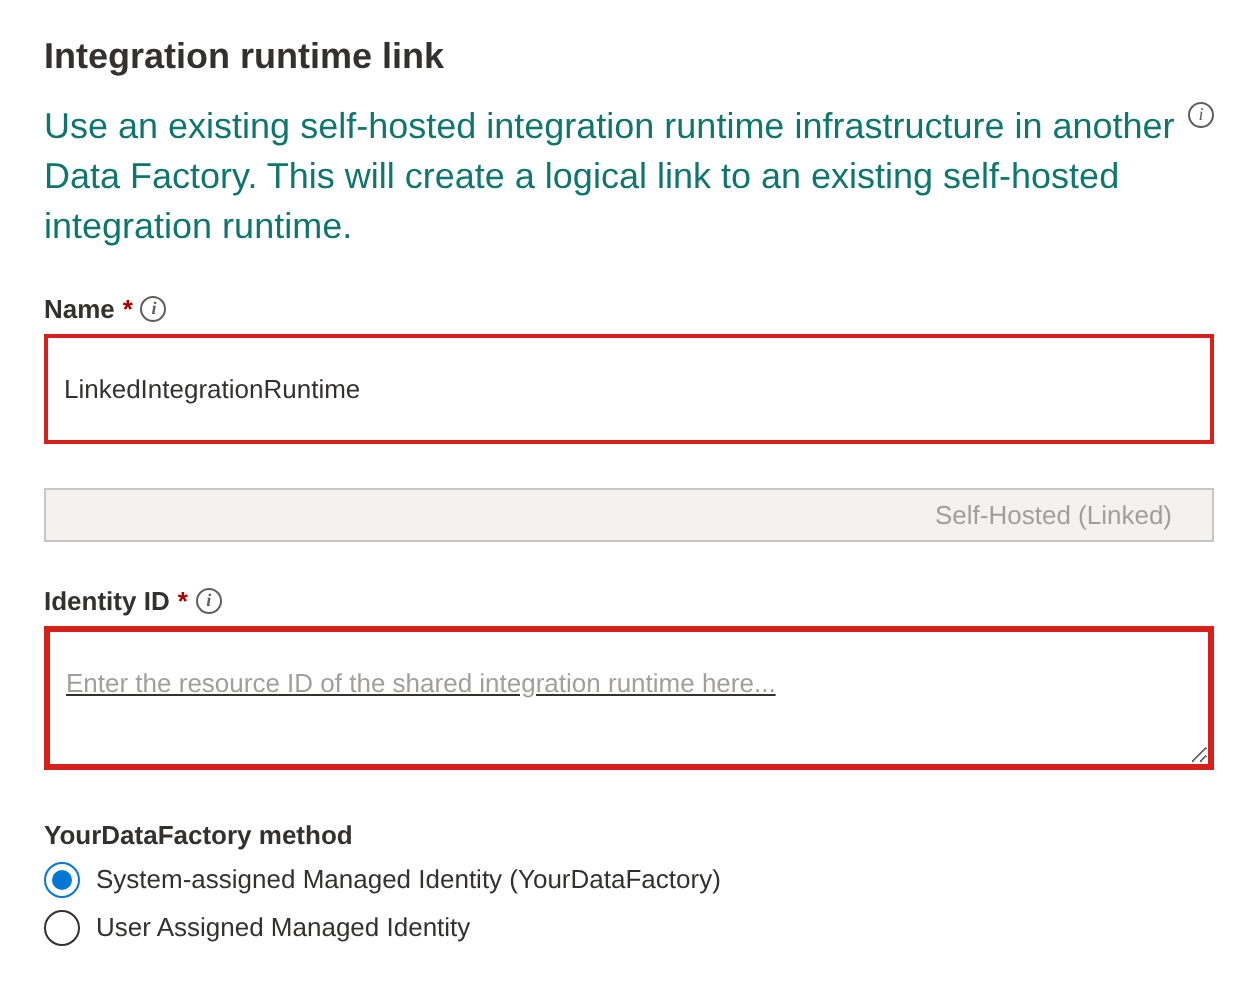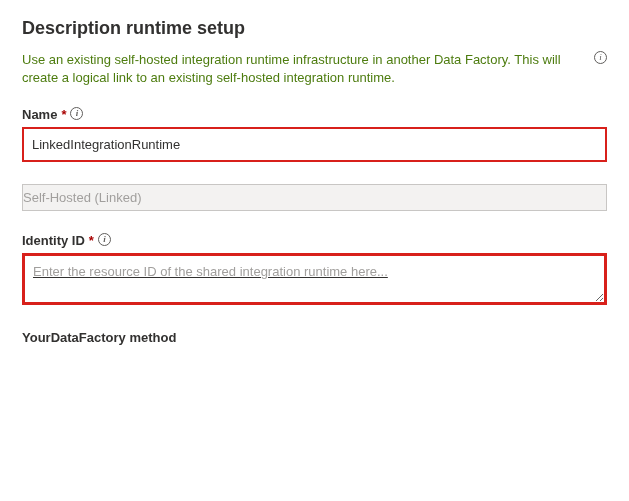--- a/index.html
+++ b/index.html
@@ -12,67 +12,68 @@
       background: #fff;
     }
     h1 {
       font-size: 18px;
       font-weight: 600;
       margin-bottom: 12px;
       color: #323130;
     }
     .subtitle-row { display: flex; align-items: flex-start; gap: 6px; }
     .subtitle {
-      color: #4d7c0f;
-      font-size: 13px;
+      color: #0f766e;
+      font-size: 18px;
       line-height: 1.4;
       margin-bottom: 20px;
       flex: 1;
     }
     .label {
       font-weight: 600;
       font-size: 13px;
       margin-bottom: 5px;
       display: flex;
-      align-items: flex-start;
+      align-items: center;
       gap: 4px;
     }
     .req { color: #a80000; }
     .info-icon {
       display: inline-flex;
       width: 13px; height: 13px;
       border: 1px solid #605e5c;
       border-radius: 50%;
       font-size: 9px;
       align-items: center;
       justify-content: center;
       color: #605e5c;
       font-style: italic;
       font-family: Georgia, serif;
       line-height: 1;
     }
     .field { margin-bottom: 22px; }
     input[type=text], textarea {
       width: 100%;
-      padding: 8px 8px;
+      padding: 18px 8px;
       font-family: inherit;
       font-size: 13px;
       border: 1px solid #605e5c;
       background: #fff;
       color: #323130;
       outline: none;
     }
     textarea { resize: both; min-height: 48px; }
     input::placeholder, textarea::placeholder { color: #a19f9d; }
     .input-disabled {
       background: #f3f2f1;
       color: #a19f9d;
       border: 1px solid #c8c6c4;
-      padding: 5px 0;
+      padding: 5px 20px;
       font-size: 13px;
+      text-align: right;
     }
     .highlight-red-thin input { border: 2px solid #d8201b; }
     .highlight-red-thick textarea { border: 3px solid #d8201b; text-decoration: underline; }
     .radio-row {
       display: flex;
       align-items: center;
       gap: 8px;
       margin-top: 6px;
       font-size: 13px;
     }
@@ -88,21 +89,21 @@
     .radio.selected { border-color: #0078d4; }
     .radio.selected .dot {
       width: 10px; height: 10px;
       border-radius: 50%;
       background: #0078d4;
     }
   </style>
 </head>
 <body>
 
-<h1>Description runtime setup</h1>
+<h1>Integration runtime link</h1>
 
 <div class="subtitle-row">
   <p class="subtitle">Use an existing self-hosted integration runtime infrastructure in another Data Factory. This will create a logical link to an existing self-hosted integration runtime.</p>
   <span class="info-icon">i</span>
 </div>
 
 <div class="field">
   <div class="label">
     <span>Name</span>
     <span class="req">*</span>
@@ -128,13 +129,23 @@
   </div>
   <div class="highlight-red-thick">
     <textarea placeholder="Enter the resource ID of the shared integration runtime here..." style=""></textarea>
   </div>
 </div>
 
 <div class="field">
   <div class="label">
     <span>YourDataFactory method</span>
   </div>
+  <div class="radio-row">
+    <span class="radio selected">
+        <span class="dot"></span>
+      </span>
+    <span>System-assigned Managed Identity (YourDataFactory)</span>
+  </div>
+  <div class="radio-row">
+    <span class="radio"></span>
+    <span>User Assigned Managed Identity</span>
+  </div>
 </div>
 
 </body></html>

